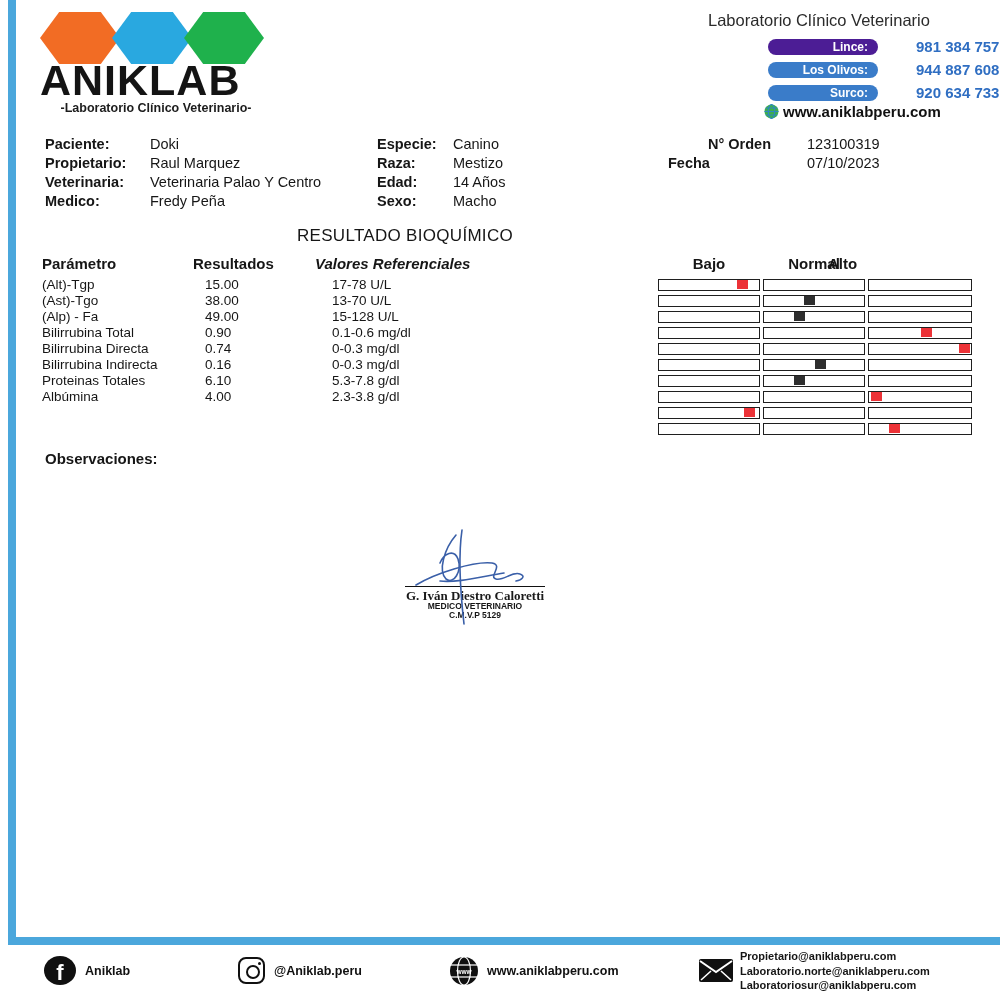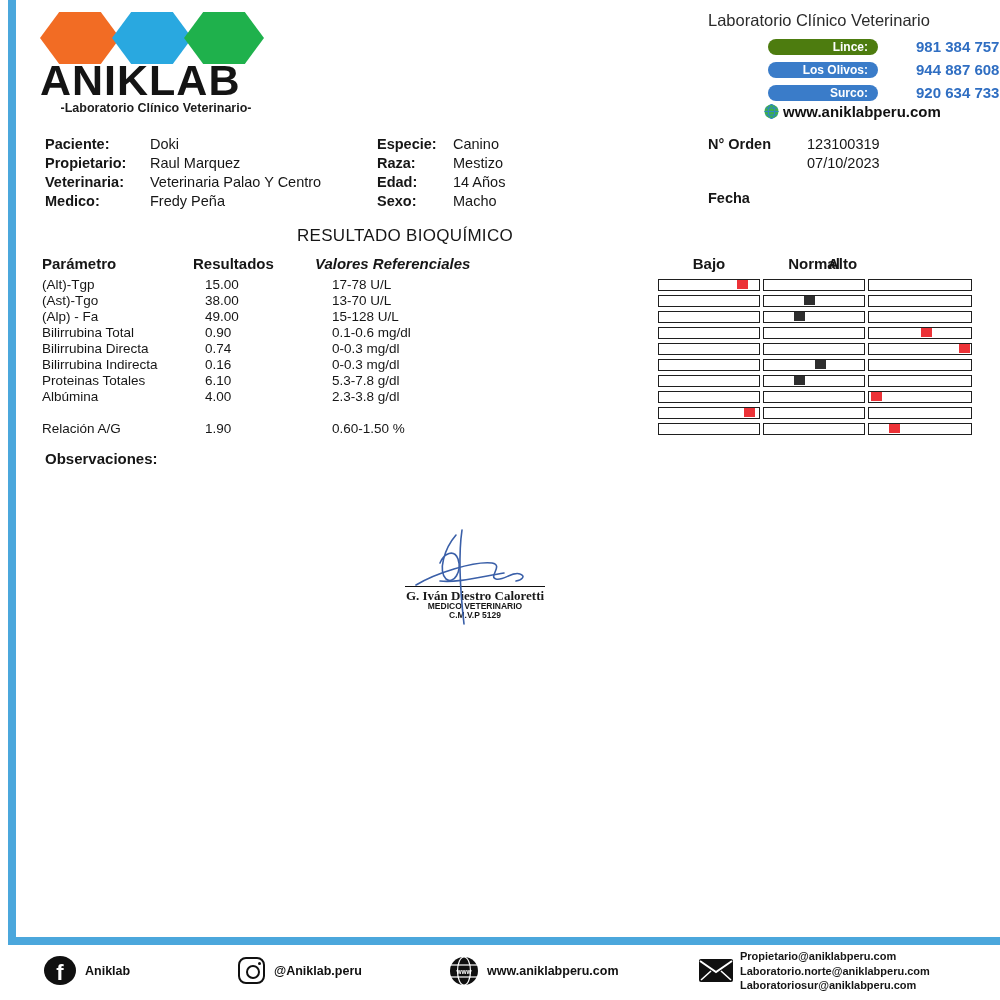--- a/index.html
+++ b/index.html
@@ -72,21 +72,21 @@
   <div class="stripe-v" style="background: rgb(75, 167, 220);"></div>
   <div class="rule-h" style="background: rgb(75, 167, 220);"></div>
 
   <div class="hex" style="left: 40px; top: 12px; z-index: 1; background: rgb(242, 108, 36);"></div>
   <div class="hex" style="left: 112px; top: 12px; z-index: 2; background: rgb(41, 168, 224);"></div>
   <div class="hex" style="left: 184px; top: 12px; z-index: 3; background: rgb(31, 177, 76);"></div>
   <div class="logo-name">ANIKLAB</div>
   <div class="logo-sub">-Laboratorio Clínico Veterinario-</div>
 
   <div class="hdr-title">Laboratorio Clínico Veterinario</div>
-  <div class="pill" style="top: 39px; background: #4d7c0f;">Lince:</div>
+  <div class="pill" style="top: 39px; background: #4c1d95;">Lince:</div>
   <div class="phone" style="top: 38px; color: rgb(47, 110, 194);">981 384 757</div>
   <div class="pill" style="top: 62px; background: rgb(58, 124, 201);">Los Olivos:</div>
   <div class="phone" style="top: 61px; color: rgb(47, 110, 194);">944 887 608</div>
   <div class="pill" style="top: 85px; background: rgb(58, 124, 201);">Surco:</div>
   <div class="phone" style="top: 84px; color: rgb(47, 110, 194);">920 634 733</div>
   <div class="web-row">
     <svg width="15" height="15" viewBox="0 0 15 15">
       <circle cx="7.5" cy="7.5" r="7" fill="#3DAE4B"></circle>
       <ellipse cx="7.5" cy="7.5" rx="3.2" ry="7" fill="none" stroke="#2E86C1" stroke-width="1.1"></ellipse>
       <line x1="0.5" y1="7.5" x2="14.5" y2="7.5" stroke="#2E86C1" stroke-width="1.1"></line>
@@ -109,21 +109,21 @@
   <div class="inf-value" style="left:453px;top:136px;">Canino</div>
   <div class="inf-label" style="left:377px;top:155px;">Raza:</div>
   <div class="inf-value" style="left:453px;top:155px;">Mestizo</div>
   <div class="inf-label" style="left:377px;top:174px;">Edad:</div>
   <div class="inf-value" style="left:453px;top:174px;">14 Años</div>
   <div class="inf-label" style="left:377px;top:193px;">Sexo:</div>
   <div class="inf-value" style="left:453px;top:193px;">Macho</div>
 
   <div class="inf-label" style="left:708px;top:136px;">N° Orden</div>
   <div class="inf-value" style="left:807px;top:136px;">123100319</div>
-  <div class="inf-label" style="left:708px;top:155px;margin-top:35px;">Fecha</div>
+  <div class="inf-label" style="left:668px;top:155px;">Fecha</div>
   <div class="inf-value" style="left:807px;top:155px;">07/10/2023</div>
 
   <div class="sec-title">RESULTADO BIOQUÍMICO</div>
 
   <div class="th" style="left:42px;">Parámetro</div>
   <div class="th" style="left:193px;">Resultados</div>
   <div class="th" style="left:315px;font-style:italic;">Valores Referenciales</div>
   <div class="th" style="left:658px;width:102px;text-align:center;">Bajo</div>
   <div class="th" style="left:763px;width:102px;text-align:center;">Normal</div>
   <div class="th" style="left:828px;width:104px;">Alto</div>
@@ -160,25 +160,20 @@
   </div>
   <div class="r-row" style="top:373px;">
     <span class="c1">Proteinas Totales</span>
     <span class="c2">6.10</span>
     <span class="c3">5.3-7.8 g/dl</span>
   </div>
   <div class="r-row" style="top:389px;">
     <span class="c1">Albúmina</span>
     <span class="c2">4.00</span>
     <span class="c3">2.3-3.8 g/dl</span>
-  </div>
-  <div class="r-row" style="top:421px;">
-    <span class="c1">Relación A/G</span>
-    <span class="c2">1.90</span>
-    <span class="c3">0.60-1.50 %</span>
   </div>
 
   <div id="bars">
       <div class="bar-row" style="top: 278px; left: 0px;">
         <div class="bar low">
           <div class="marker" style="left: 78%; background: rgb(236, 50, 55);"></div>
         </div>
         <div class="bar normal"></div>
         <div class="bar high"></div>
       </div>

